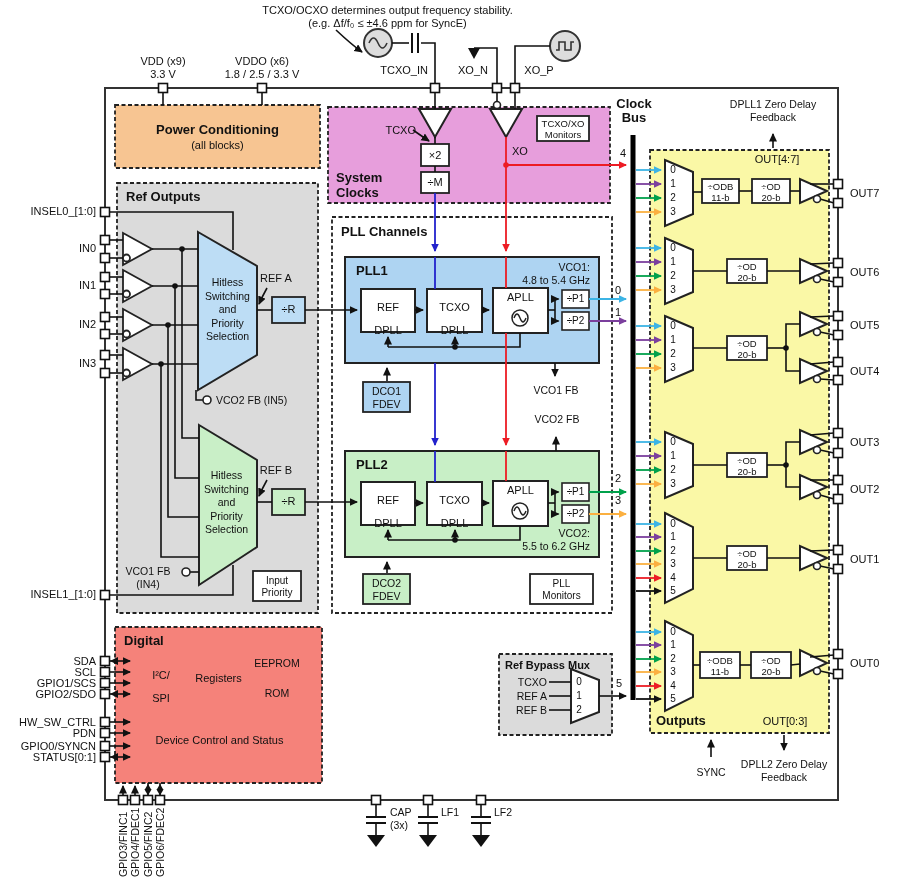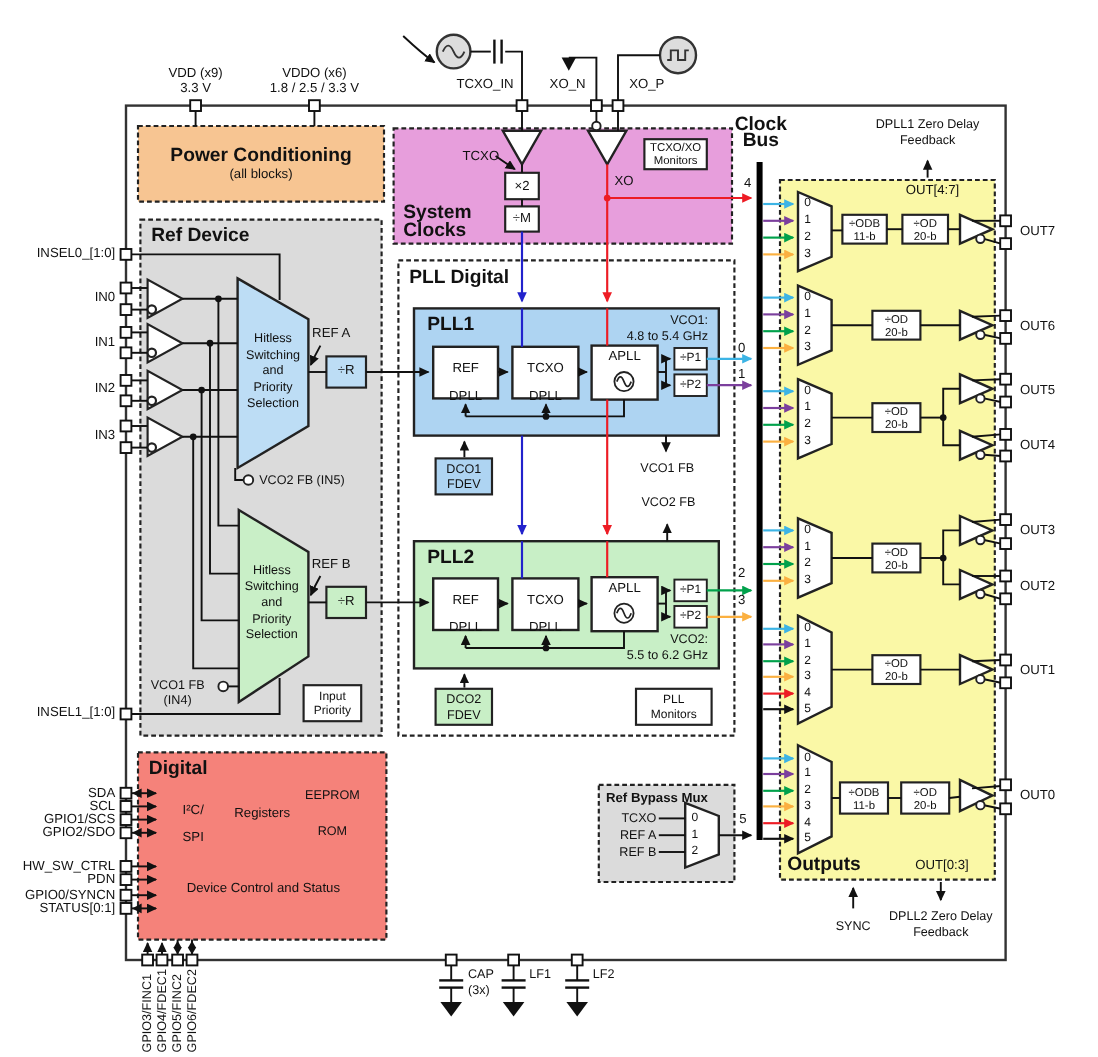--- a/index.html
+++ b/index.html
@@ -1,21 +1,21 @@
 <!DOCTYPE html>
 <html><head>
 <meta charset="utf-8">
 <style>
   html,body{margin:0;padding:0;background:#fff;}
   #canvas{position:relative;width:915px;height:881px;background:#fff;overflow:hidden;
           font-family:"Liberation Sans","DejaVu Sans",sans-serif;color:#111;}
   #wires{position:absolute;left:0;top:0;}
   .lbl{position:absolute;white-space:pre-line;font-size:11px;line-height:13px;color:#111;}
   .c{text-align:center}.r{text-align:right}.b{font-weight:bold}
-  .s12{font-size:16px;line-height:15px}
+  .s12{font-size:13px;line-height:15px}
   .s115{font-size:11.5px;line-height:17px}
   .s105{font-size:10.5px;line-height:13px}
   .s10{font-size:10px;line-height:12px}
   .s95{font-size:9.5px;line-height:10.5px}
   .s20{font-size:20px;line-height:24px}
   .lh11{line-height:11px}.lh135{line-height:13.5px}.lh14{line-height:14px}
   .lh145{line-height:23px}
   .mux{font-size:10px;line-height:14px;text-align:center;position:absolute;white-space:pre-line;}
   .mux6{line-height:13.4px}
   .vlbl{position:absolute;transform:rotate(-90deg);transform-origin:0 0;
@@ -424,32 +424,34 @@
         <rect x="833.5" y="448.5" width="9" height="9"></rect>
 <rect x="833.5" y="475.5" width="9" height="9"></rect>
         <rect x="833.5" y="494.5" width="9" height="9"></rect>
 <rect x="833.5" y="545.5" width="9" height="9"></rect>
         <rect x="833.5" y="564.5" width="9" height="9"></rect>
 <rect x="833.5" y="649.5" width="9" height="9"></rect>
         <rect x="833.5" y="669.5" width="9" height="9"></rect>
 </g>
 </svg>
 
+<div class="lbl c" style="left:235px;top:4px;width:305px">TCXO/OCXO determines output frequency stability.
+(e.g. Δf/f₀ ≤ ±4.6 ppm for SyncE)</div>
 <div class="lbl c" style="left:118px;top:55px;width:90px">VDD (x9)
 3.3 V</div>
 <div class="lbl c" style="left:207px;top:55px;width:110px">VDDO (x6)
 1.8 / 2.5 / 3.3 V</div>
 <div class="lbl r" style="left:352px;top:64px;width:76px">TCXO_IN</div>
 <div class="lbl c" style="left:452px;top:64px;width:42px">XO_N</div>
 <div class="lbl c" style="left:518px;top:64px;width:42px">XO_P</div>
 
 <div class="lbl c b s12" style="left:115px;top:122px;width:205px">Power Conditioning</div>
 <div class="lbl c" style="left:115px;top:139px;width:205px">(all blocks)</div>
 
-<div class="lbl b s12" style="left:126px;top:189px">Ref Device</div>
+<div class="lbl b s12" style="left:126px;top:189px">Ref Outputs</div>
 <div class="lbl r" style="left:6px;top:205px;width:90px">INSEL0_[1:0]</div>
 <div class="lbl r" style="left:6px;top:242px;width:90px">IN0</div>
 <div class="lbl r" style="left:6px;top:279px;width:90px">IN1</div>
 <div class="lbl r" style="left:6px;top:318px;width:90px">IN2</div>
 <div class="lbl r" style="left:6px;top:357px;width:90px">IN3</div>
 <div class="lbl r" style="left:6px;top:588px;width:90px">INSEL1_[1:0]</div>
 <div class="lbl c s105 lh135" style="left:197px;top:276px;width:61px">Hitless
 Switching
 and
 Priority
@@ -479,21 +481,21 @@
 Monitors</div>
 <div class="lbl c b s12 lh14" style="left:611px;top:97px;width:46px">Clock
 Bus</div>
 <div class="lbl c" style="left:617px;top:147px;width:12px">4</div>
 <div class="lbl c" style="left:611px;top:284px;width:14px">0</div>
 <div class="lbl c" style="left:611px;top:306px;width:14px">1</div>
 <div class="lbl c" style="left:611px;top:472px;width:14px">2</div>
 <div class="lbl c" style="left:611px;top:494px;width:14px">3</div>
 <div class="lbl c" style="left:612px;top:677px;width:14px">5</div>
 
-<div class="lbl b s12" style="left:341px;top:224px">PLL Digital</div>
+<div class="lbl b s12" style="left:341px;top:224px">PLL Channels</div>
 <div class="lbl b s12" style="left:356px;top:263px">PLL1</div>
 <div class="lbl r s105" style="left:468px;top:261px;width:122px">VCO1:
 4.8 to 5.4 GHz</div>
 <div class="lbl c lh145" style="left:361px;top:296px;width:54px">REF
 DPLL</div>
 <div class="lbl c lh145" style="left:427px;top:296px;width:55px">TCXO
 DPLL</div>
 <div class="lbl c" style="left:493px;top:291px;width:55px">APLL</div>
 <div class="lbl c s10" style="left:562px;top:293px;width:27px">÷P1</div>
 <div class="lbl c s10" style="left:562px;top:315px;width:27px">÷P2</div>

